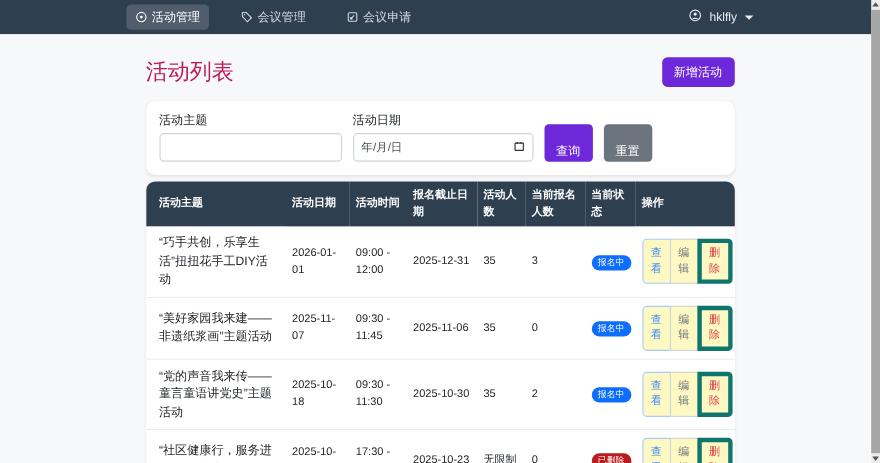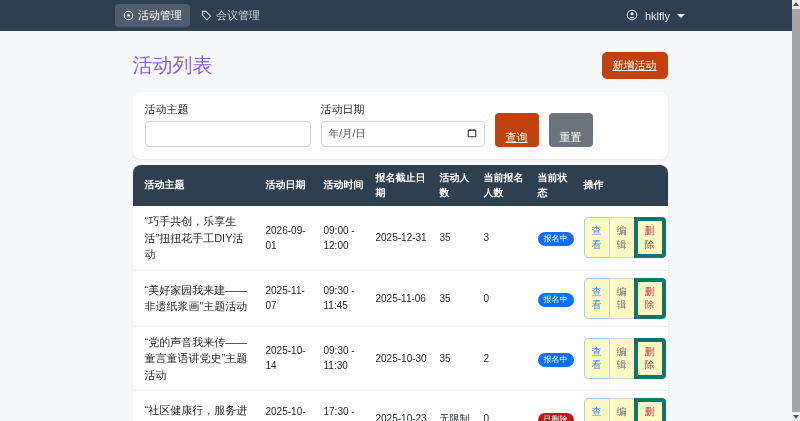--- a/index.html
+++ b/index.html
@@ -2,33 +2,33 @@
 <html><head>
 <meta charset="utf-8">
 <style>
   * { margin:0; padding:0; box-sizing:border-box; }
   html,body { width:800px; height:421px; overflow:hidden; }
   body { font-family:"Liberation Sans","DejaVu Sans",sans-serif; background:#f7f8fa; color:#212529; position:relative; }
 
   
   .navbar { background:#2e3f50; height:31px; width:100%; display:flex; align-items:center; }
   .nav-inner { width:570px; margin:0 auto; display:flex; align-items:center; justify-content:space-between; }
-  .nav-left { display:flex; align-items:center; gap:3px; }
+  .nav-left { display:flex; align-items:center; gap:21px; }
   .nav-item { display:flex; align-items:center; gap:4px; font-size:11px; color:rgba(255,255,255,.78); padding:4px 8px; border-radius:4px; cursor:pointer; white-space:nowrap; }
   .nav-item.active { background:rgba(255,255,255,.16); color:#fff; }
   .nav-item svg { display:block; }
   .nav-user { display:flex; align-items:center; gap:7px; font-size:11px; color:rgba(255,255,255,.9); cursor:pointer; white-space:nowrap; }
   .caret { width:0; height:0; border-left:4px solid transparent; border-right:4px solid transparent; border-top:4px solid rgba(255,255,255,.9); margin-top:1px; }
 
   
   .container { width:535px; margin:0 auto; }
   .page-head { display:flex; align-items:center; justify-content:space-between; margin-top:21px; }
-  .page-title { font-size:20px; font-weight:500; color:#8b5cf6; }
+  .page-title { font-size:20px; font-weight:500; color:#be185d; }
   .btn { border:none; border-radius:4px; color:#fff; font-size:11px; cursor:pointer; font-family:inherit; }
-  .btn-primary { background:#c2410c;text-decoration:underline; }
+  .btn-primary { background:#6d28d9; }
   .btn-secondary { background:#6c757d; }
   .btn-add { padding:6px 11px; border-radius:5px; }
 
   
   .card { background:#fff; border-radius:8px; box-shadow:0 1px 3px rgba(0,0,0,.08); margin-top:13px; padding:10px 12px 12px 12px; }
   .filter-row { display:flex; align-items:flex-end; gap:10px; }
   .field { display:flex; flex-direction:column; }
   .field label { font-size:11px; color:#212529; margin-bottom:4px; }
   .input-text { width:166px; height:26px; border:1px solid #ced4da; border-radius:4px; padding:0 8px; font-size:11px; font-family:inherit; color:#495057; }
   .input-date { width:164px; height:26px; border:1px solid #ced4da; border-radius:4px; padding:0 7px; font-size:10.5px; color:#495057; display:flex; align-items:center; justify-content:space-between; cursor:text; background:#fff;gap:32px; }
@@ -81,20 +81,30 @@
         <span>活动管理</span>
       </div>
       <div class="nav-item">
         <span>
           <svg width="11" height="11" viewBox="0 0 12 12" fill="none" stroke="currentColor" stroke-width="1.1">
             <path d="M1.5 1.5h3.8l5.2 5.2-4 4L1.5 5.5z"></path>
               <circle cx="3.6" cy="3.6" r="0.7" fill="currentColor" stroke="none"></circle>
           </svg>
         </span>
         <span>会议管理</span>
+      </div>
+      <div class="nav-item">
+        <span>
+          <svg width="11" height="11" viewBox="0 0 12 12" fill="none" stroke="currentColor" stroke-width="1.1">
+            <rect x="1.8" y="1.8" width="8.4" height="8.4" rx="1"></rect>
+              <path d="M4.2 7.8l3.4-3.4"></path>
+              <path d="M4.2 6v1.8H6"></path>
+          </svg>
+        </span>
+        <span>会议申请</span>
       </div>
     </div>
     <div class="nav-user">
       <span>
         <svg width="12" height="12" viewBox="0 0 12 12" fill="none" stroke="currentColor" stroke-width="1">
           <circle cx="6" cy="6" r="4.8"></circle>
             <circle cx="6" cy="4.8" r="1.5" fill="currentColor" stroke="none"></circle>
             <path d="M3.2 9.3a3.2 2.4 0 0 1 5.6 0" fill="currentColor" stroke="none"></path>
         </svg>
       </span>
@@ -155,21 +165,21 @@
           <th>报名截止日期</th>
           <th>活动人数</th>
           <th>当前报名人数</th>
           <th>当前状态</th>
           <th>操作</th>
         </tr>
       </thead>
       <tbody id="table-body">
           <tr>
             <td class="t-subject">“巧手共创，乐享生活”扭扭花手工DIY活动</td>
-            <td class="t-date">2026-09-01</td>
+            <td class="t-date">2026-01-01</td>
             <td class="t-time">09:00 - 12:00</td>
             <td class="t-deadline">2025-12-31</td>
             <td class="t-num">35</td>
             <td class="t-num">3</td>
             <td><span class="badge" data-status="primary">报名中</span></td>
             <td><span class="act-group">
                 <button class="act act-view"><span>查看</span></button>
                 <button class="act act-edit"><span>编辑</span></button>
                 <button class="act act-del"><span>删除</span></button>
               </span></td>
@@ -183,21 +193,21 @@
             <td class="t-num">0</td>
             <td><span class="badge" data-status="primary">报名中</span></td>
             <td><span class="act-group">
                 <button class="act act-view"><span>查看</span></button>
                 <button class="act act-edit"><span>编辑</span></button>
                 <button class="act act-del"><span>删除</span></button>
               </span></td>
           </tr>
           <tr>
             <td class="t-subject">“党的声音我来传——童言童语讲党史”主题活动</td>
-            <td class="t-date">2025-10-14</td>
+            <td class="t-date">2025-10-18</td>
             <td class="t-time">09:30 - 11:30</td>
             <td class="t-deadline">2025-10-30</td>
             <td class="t-num">35</td>
             <td class="t-num">2</td>
             <td><span class="badge" data-status="primary">报名中</span></td>
             <td><span class="act-group">
                 <button class="act act-view"><span>查看</span></button>
                 <button class="act act-edit"><span>编辑</span></button>
                 <button class="act act-del"><span>删除</span></button>
               </span></td>

